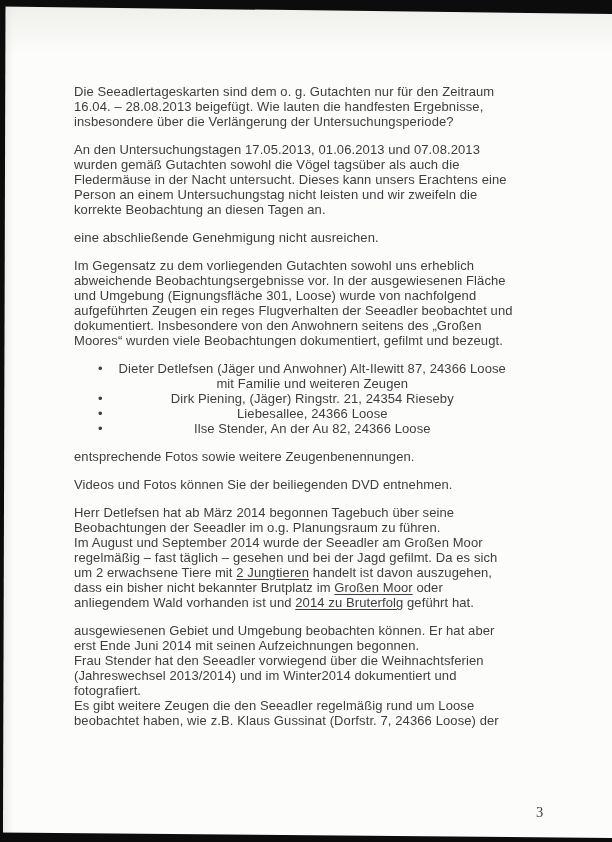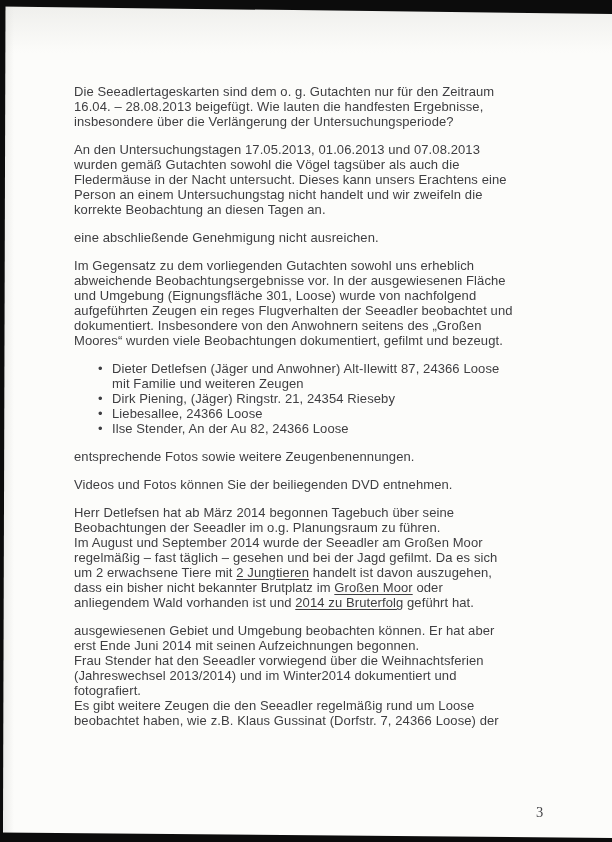--- a/index.html
+++ b/index.html
@@ -30,21 +30,21 @@
   .content {
     position: absolute; left: 74px; top: 84px; z-index: 2;
     color: #3e3e41;
     font-size: 13px; line-height: 15px;
     white-space: nowrap;
     letter-spacing: 0.1px;
   }
   .block { margin: 0; }
   .block + .block { margin-top: 13px; }
   .ln { height: 15px; }
-  ul.witness-list { list-style: none; margin: 13px 0 0 0; padding: 0; }
+  ul.witness-list { list-style: none; margin: 13px 0 0 0; padding: 0; text-align: center; }
   ul.witness-list li { position: relative; padding-left: 38px; }
   ul.witness-list li::before {
     content: "\2022";
     position: absolute; left: 24px; top: 0;
     color: #3e3e41;
   }
   .u { text-decoration: underline; text-underline-offset: 2px; }
   .page-number {
     position: absolute; left: 536px; top: 804px; z-index: 2;
     font-family: "Liberation Serif", serif;
@@ -64,21 +64,21 @@
   <div class="block">
     <div class="ln">Die Seeadlertageskarten sind dem o. g. Gutachten nur für den Zeitraum</div>
     <div class="ln">16.04. – 28.08.2013 beigefügt. Wie lauten die handfesten Ergebnisse,</div>
     <div class="ln">insbesondere über die Verlängerung der Untersuchungsperiode?</div>
   </div>
 
   <div class="block">
     <div class="ln">An den Untersuchungstagen 17.05.2013, 01.06.2013 und 07.08.2013</div>
     <div class="ln">wurden gemäß Gutachten sowohl die Vögel tagsüber als auch die</div>
     <div class="ln">Fledermäuse in der Nacht untersucht. Dieses kann unsers Erachtens eine</div>
-    <div class="ln">Person an einem Untersuchungstag nicht handelt und wir zweifeln die</div>
+    <div class="ln">Person an einem Untersuchungstag nicht leisten und wir zweifeln die</div>
     <div class="ln">korrekte Beobachtung an diesen Tagen an.</div>
   </div>
 
   <div class="block">
     <div class="ln">eine abschließende Genehmigung nicht ausreichen.</div>
   </div>
 
   <div class="block">
     <div class="ln">Im Gegensatz zu dem vorliegenden Gutachten sowohl uns erheblich</div>
     <div class="ln">abweichende Beobachtungsergebnisse vor. In der ausgewiesenen Fläche</div>

